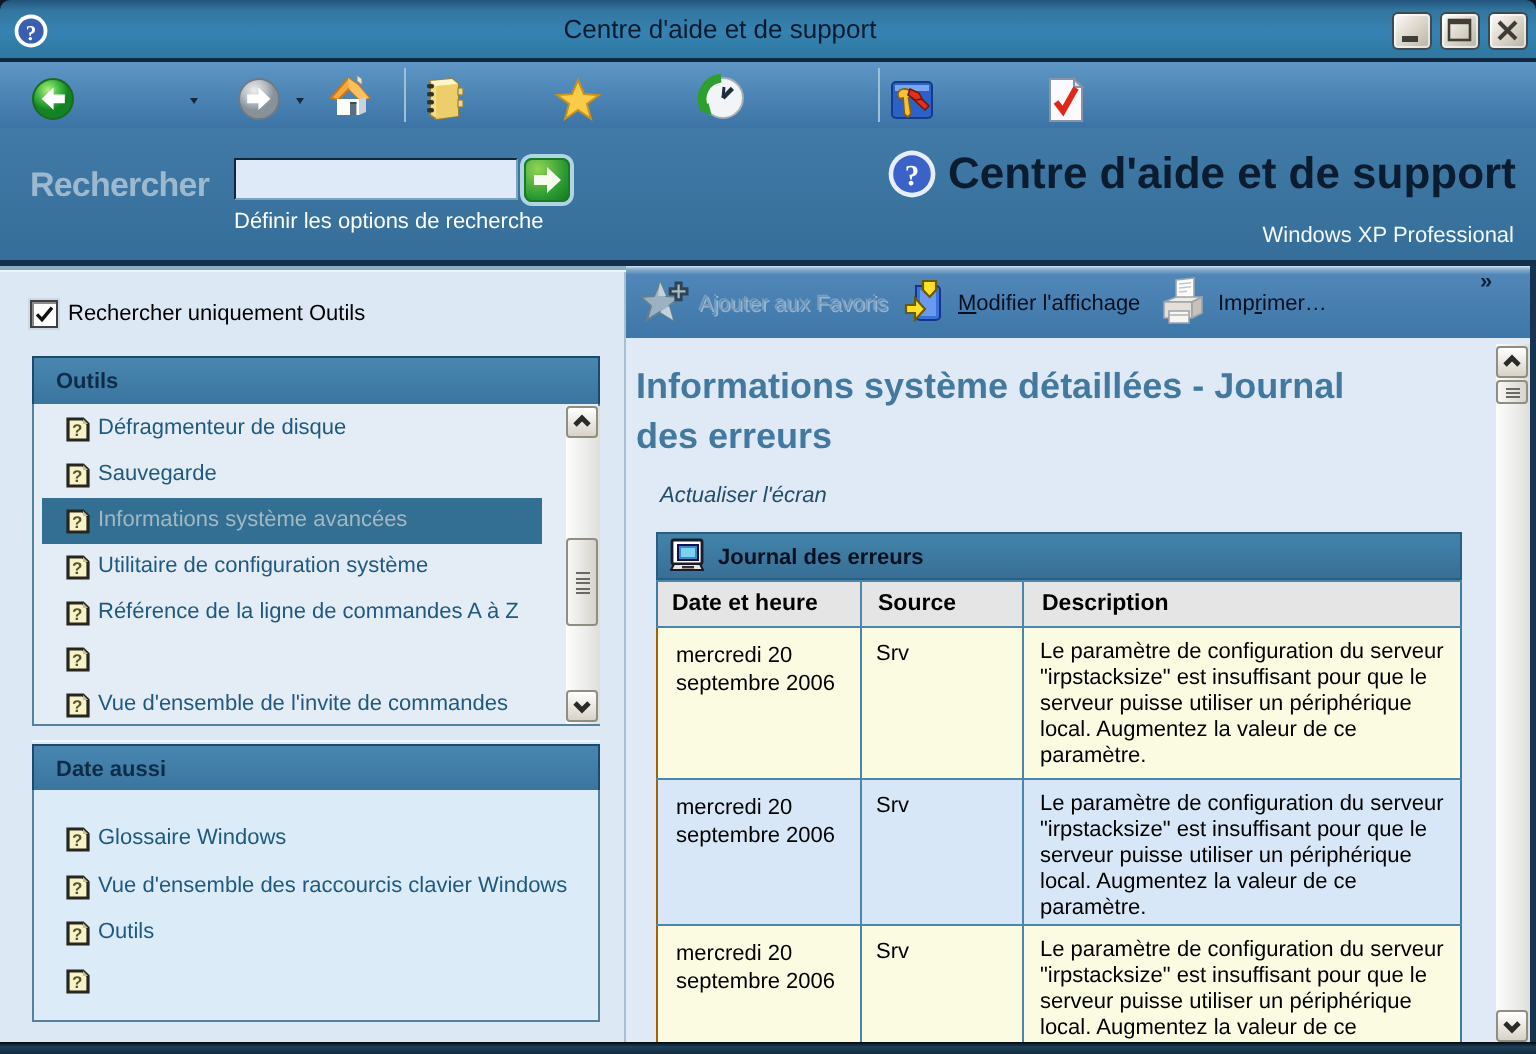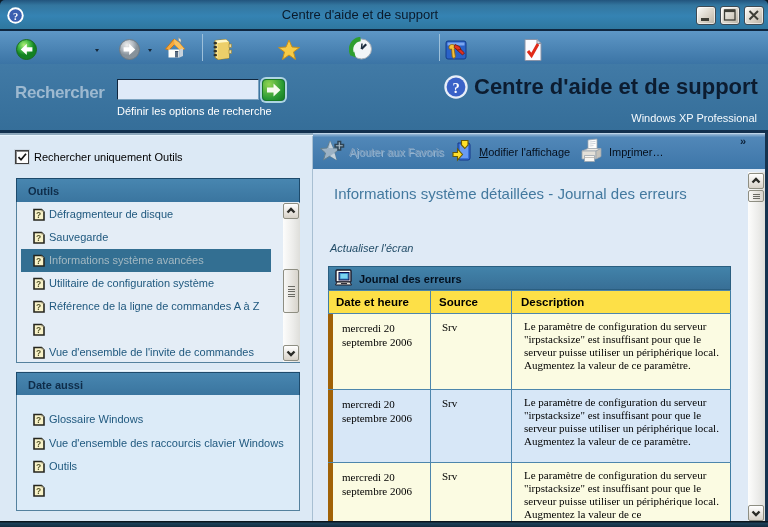--- a/index.html
+++ b/index.html
@@ -83,35 +83,35 @@
 #voir-list { left:16px; top:395px; width:284px; height:116px; background:#dcebf8;
   border:1px solid #54819e; border-top:none; }
 
 
 #panelsep { left:312px; top:136px; width:1px; height:385px; background:#a8bfd2; }
 #strip { left:313px; top:133px; width:452px; height:36px;
   background:linear-gradient(#d4e4f2 0%, #8fb2d2 4%, #5187b8 12%, #3d76a8 100%); }
 #chevron { left:740px; top:135px; font-size:11px; font-weight:bold; color:#0c2038; }
 #content { left:313px; top:169px; width:452px; height:352px; background:#dfeaf6; }
 
-#heading { left:334px; top:181px; width:380px; font-size:15px; font-weight:normal;
+#heading { left:318px; top:181px; width:380px; font-size:18px; font-weight:bold;
   color:#43799f; line-height:25px; }
 #actualiser { left:330px; top:242px; font-size:11px; color:#234d68;font-style:italic; }
 
 
 #tbl-head { left:328px; top:266px; width:403px; height:24px;
   background:linear-gradient(#4283aa,#386f96); border:1px solid #2a5e80; }
 #tbl-head span { position:absolute; left:30px; top:6px; font-weight:bold; font-size:11px; color:#03101f; }
-#tbl-cols { left:328px; top:290px; width:403px; height:28px; background:#fde047;
+#tbl-cols { left:328px; top:290px; width:403px; height:28px; background:#e5e5e5;
   border-left:1px solid #3f7ca2; border-right:1px solid #3f7ca2; }
 #tbl-cols div { position:absolute; top:6px; font-weight:bold; font-size:11.5px; color:#000; }
 .vline { position:absolute; width:1px; background:#4d86ac; }
 .hline { position:absolute; left:328px; width:403px; height:1px; background:#4d86ac; }
 .trow { position:absolute; left:328px; width:403px;
-  border-left:5px solid #a16207; border-right:1px solid #3f7ca2;font-family:Liberation Serif, serif; }
+  border-left:1px solid #a16207; border-right:1px solid #3f7ca2; }
 .trow .c1 { position:absolute; left:9px; top:7px; font-size:11px; color:#000; line-height:14px; }
 .trow .c2 { position:absolute; left:109px; top:7px; font-size:11px; color:#000; }
 .trow .c3 { position:absolute; left:191px; top:6px; width:204px; font-size:11px; color:#000; line-height:13px; }
 #rscroll { left:748px; top:172px; width:17px; height:349px; }
 </style>
 </head>
 <body>
 
 <div class="abs" id="titlebar"></div>
 <div class="abs" id="title-text">Centre d'aide et de support</div>

